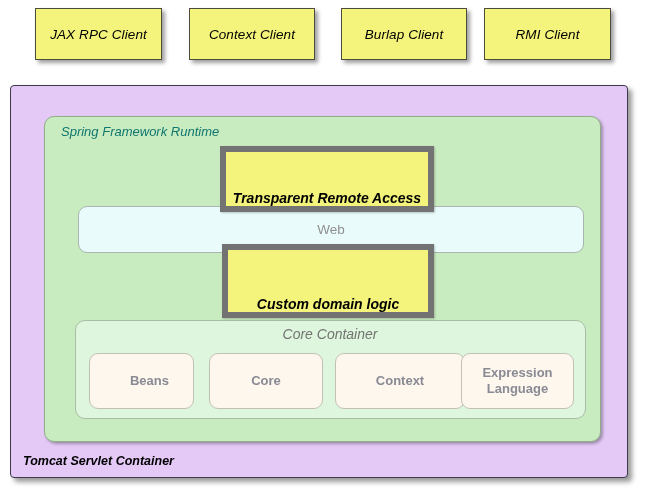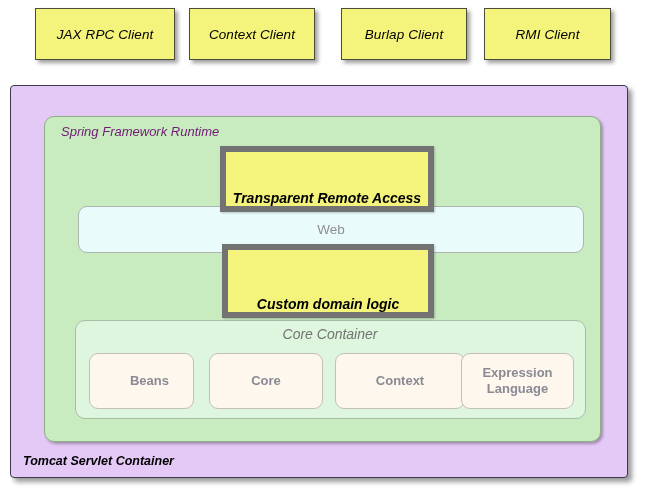--- a/index.html
+++ b/index.html
@@ -33,21 +33,21 @@
     justify-content: center;
     box-sizing: border-box;
   }
   .client-box span {
     font-style: italic;
     font-size: 13.5px;
     color: #000;
     letter-spacing: 0.1px;
     white-space: nowrap;
   }
-  #client-0 { left: 35px;  width: 140px; }
+  #client-0 { left: 35px;  width: 127px; }
   #client-1 { left: 189px; width: 126px; }
   #client-2 { left: 341px; width: 126px; }
   #client-3 { left: 484px; width: 127px; }
 
   
   .tomcat-container {
     position: absolute;
     left: 10px;
     top: 85px;
     width: 618px;
@@ -81,21 +81,21 @@
     border-radius: 10px;
     box-shadow: 2px 2px 3px rgba(0,0,0,0.30);
     box-sizing: border-box;
   }
   .spring-label {
     position: absolute;
     left: 16px;
     top: 7px;
     font-size: 13px;
     font-style: italic;
-    color: #701a75;
+    color: #0f766e;
     white-space: nowrap;
   }
 
   
   .web-strip {
     position: absolute;
     left: 78px;
     top: 206px;
     width: 506px;
     height: 47px;

